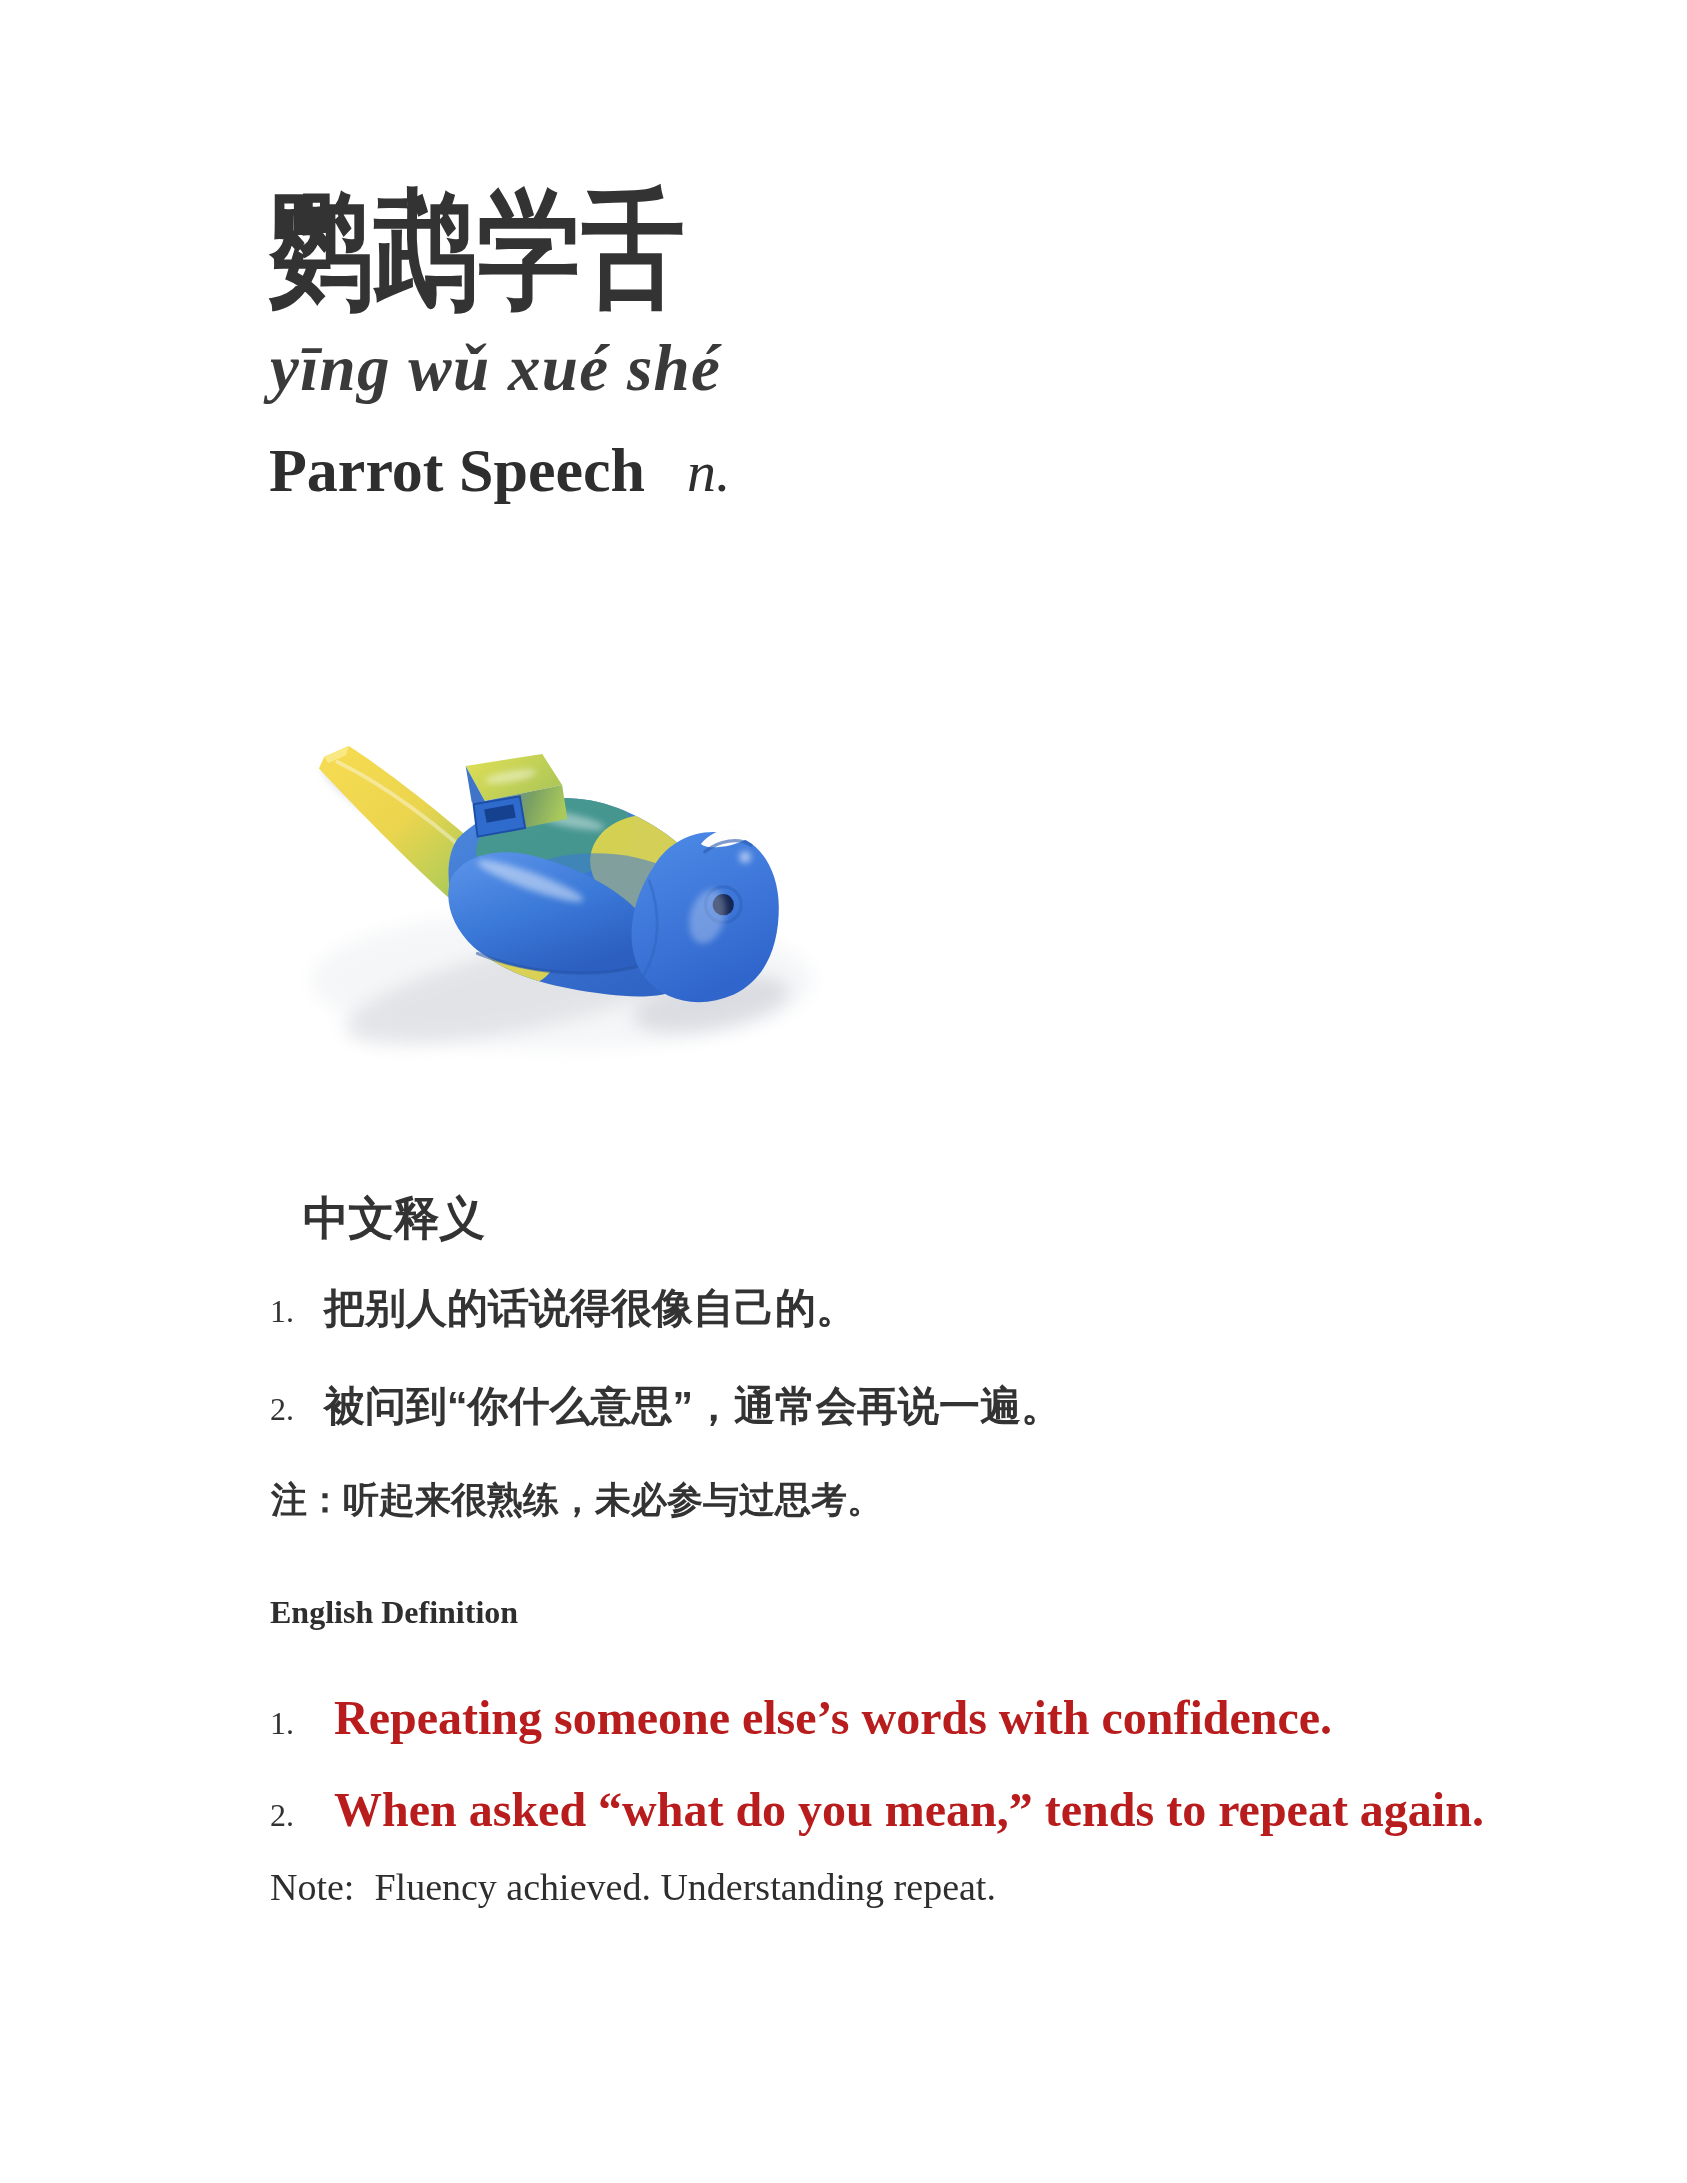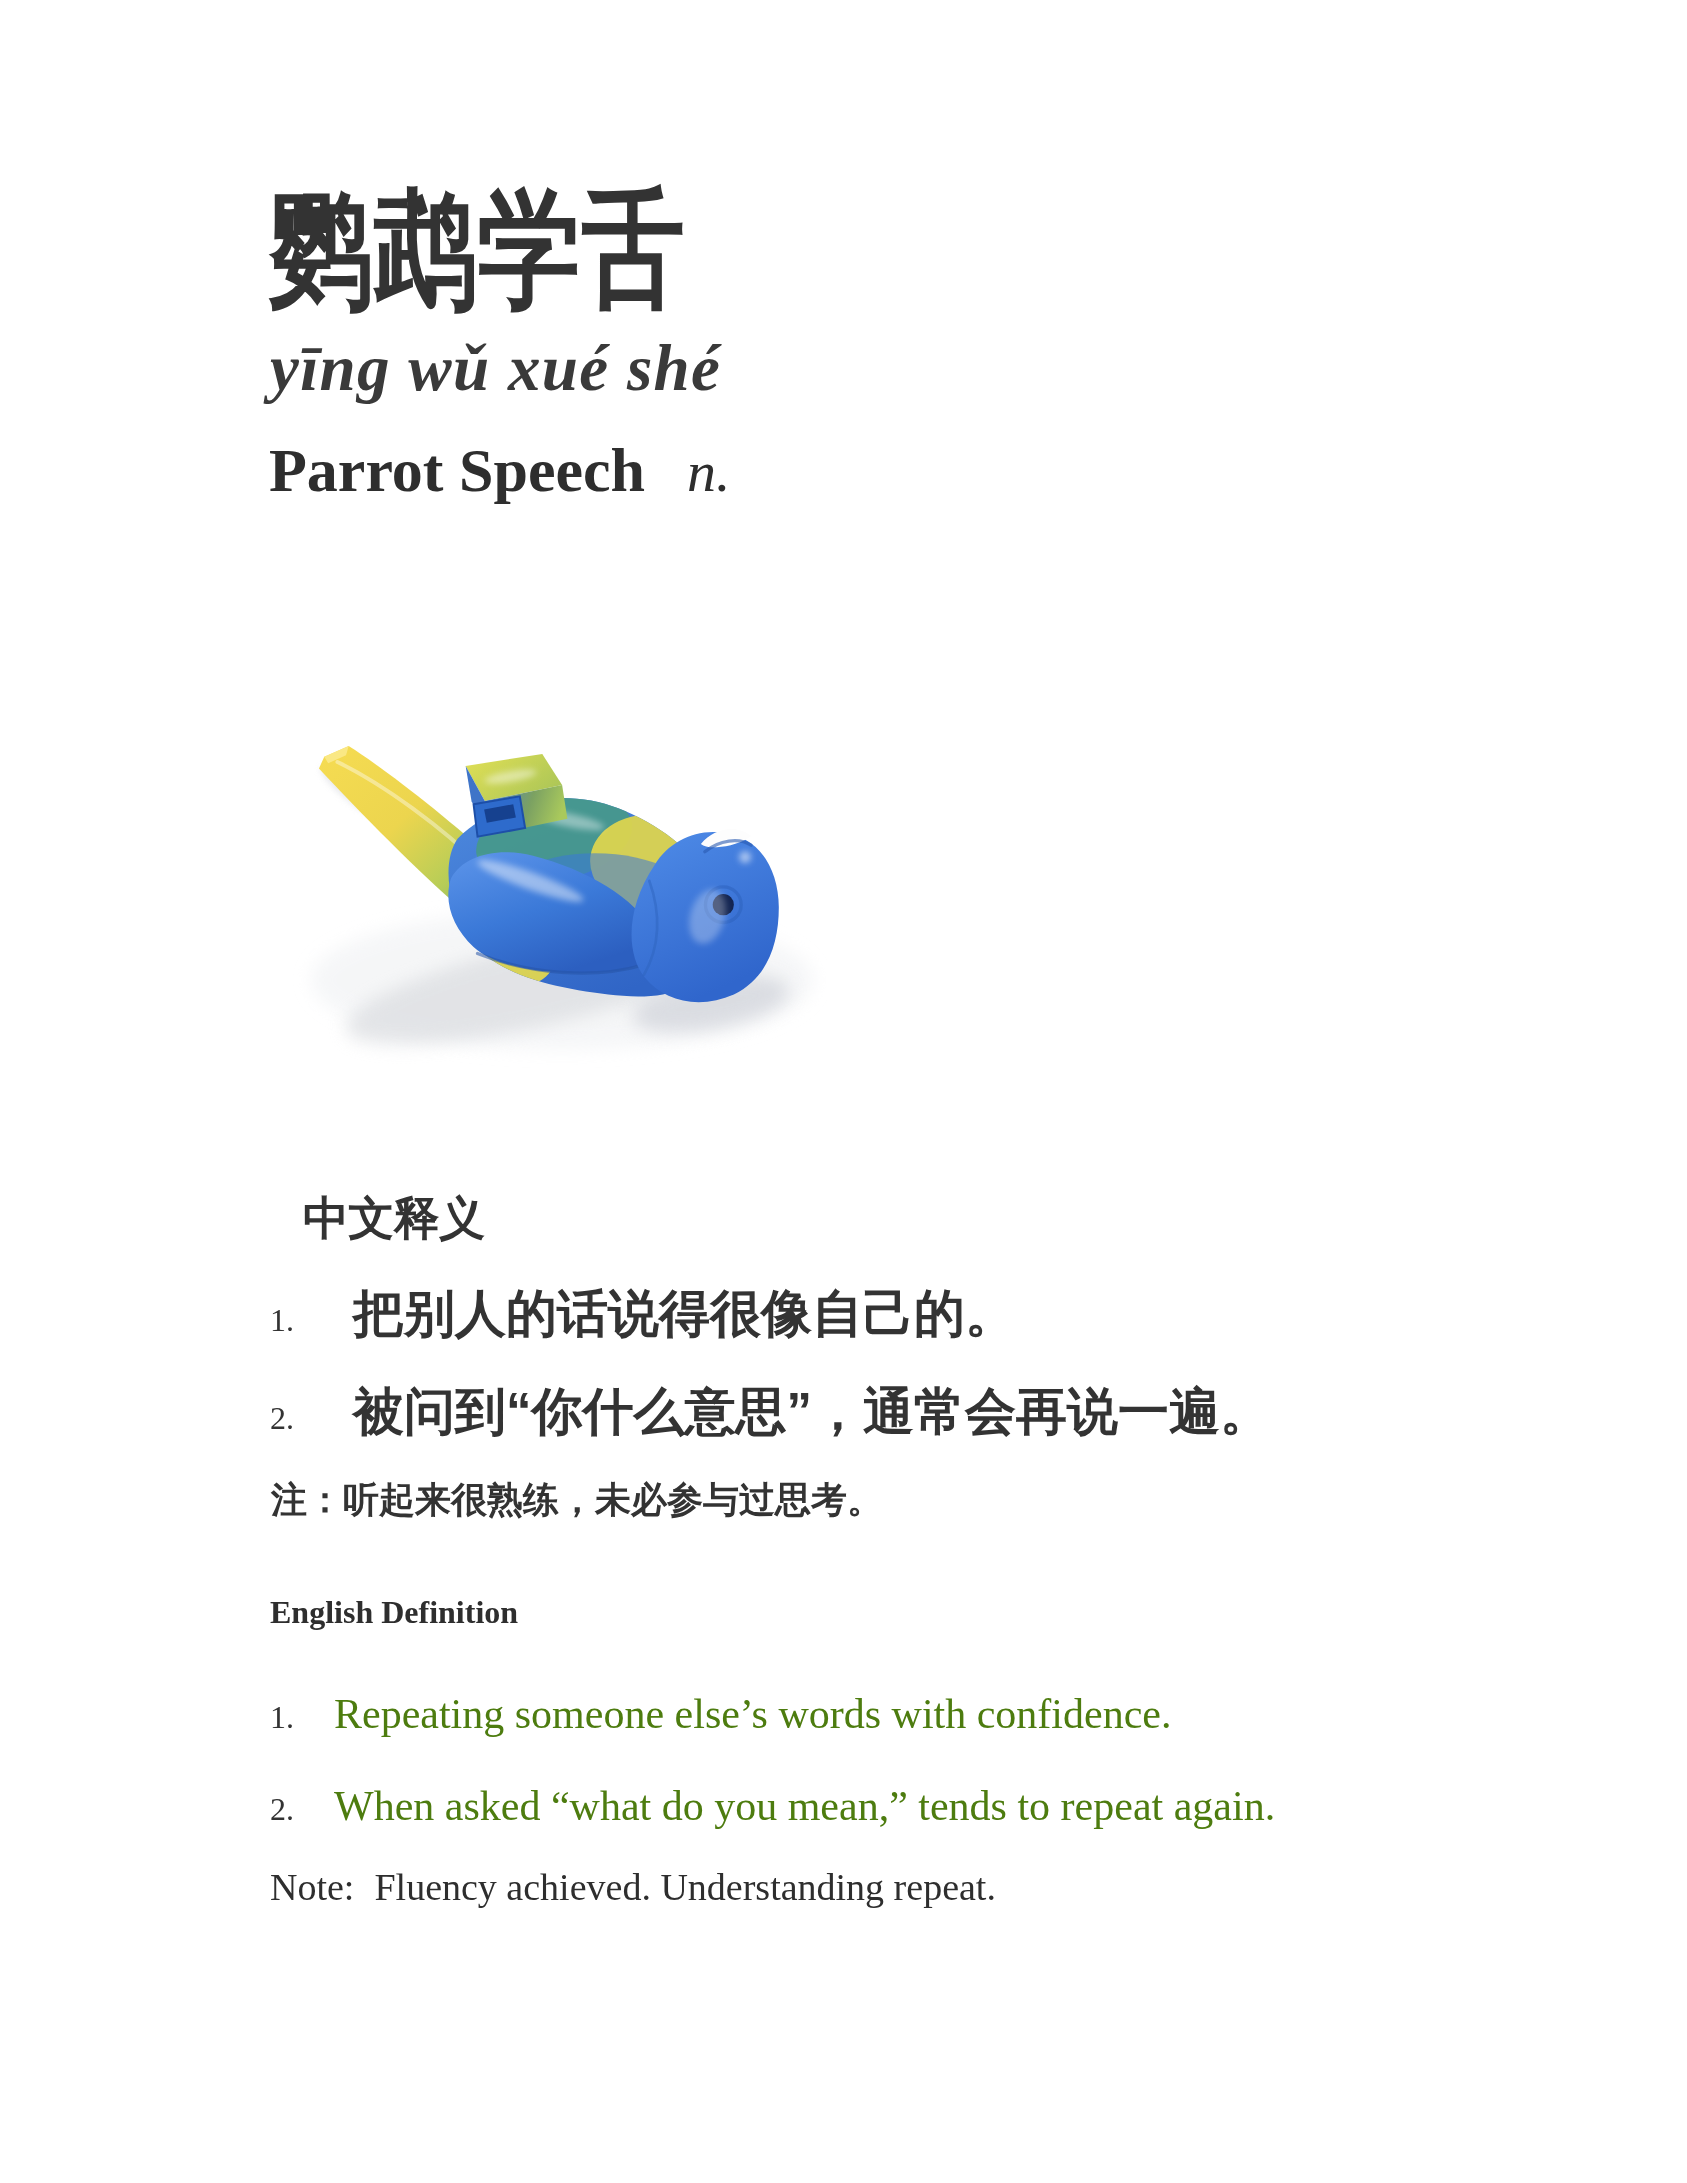--- a/index.html
+++ b/index.html
@@ -59,45 +59,44 @@
     position: absolute; left: 270px;
     display: flex; align-items: baseline; white-space: nowrap;
   }
   .def-row .num {
     font-family: "Liberation Serif", serif;
     font-size: 32px; font-weight: 400; color: #333333;
     flex: 0 0 auto; line-height: 1;
   }
   .zh-item .num { width: 54px; }
   .zh-item .txt {
-    font-size: 51px; font-weight: 700; line-height: 1.15;
+    font-size: 41px; font-weight: 700; line-height: 1.15;
     color: #333333;
-    margin-left: 29px;
   }
   .zh-item-1 { top: 1285px; }
   .zh-item-2 { top: 1383px; }
   .zh-note {
     position: absolute; left: 271px; top: 1479px;
     display: flex; align-items: baseline;
     font-size: 36px; font-weight: 700; line-height: 1.15;
     color: #333333; white-space: nowrap;
   }
 
   
   .en-heading {
     position: absolute; left: 270px; top: 1596px;
     font-family: "Liberation Serif", serif;
     font-size: 32px; line-height: 1; font-weight: 700;
     color: #2e2e2e; white-space: nowrap;
   }
   .en-item .num { width: 64px; }
   .en-item .txt {
     font-family: "Liberation Serif", serif;
-    font-size: 42px; font-weight: 400; line-height: 1.15;
-    color: #4d7c0f;
+    font-size: 48px; font-weight: 700; line-height: 1.15;
+    color: #b91c1c;
   }
   .en-item-1 { top: 1690px; }
   .en-item-2 { top: 1782px; }
   .en-note {
     position: absolute; left: 270px; top: 1866px;
     display: flex; align-items: flex-end;
     font-family: "Liberation Serif", serif;
     font-size: 38px; font-weight: 400; line-height: 1.15;
     color: #2e2e2e; white-space: nowrap;
   }

